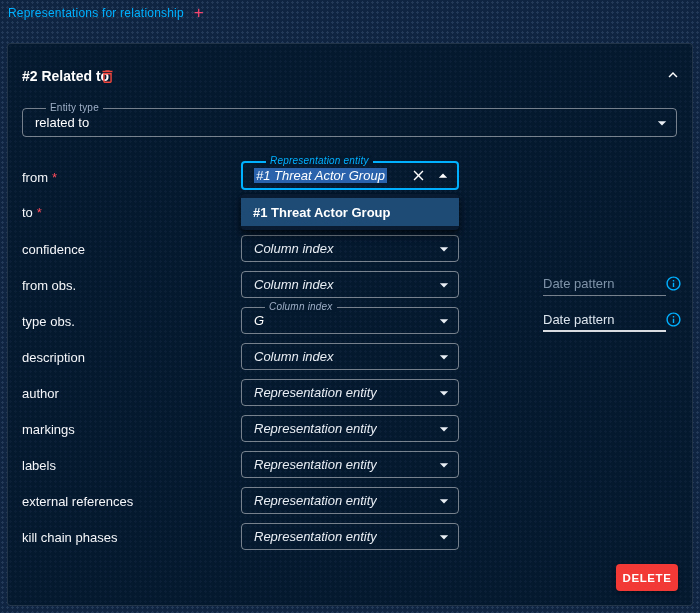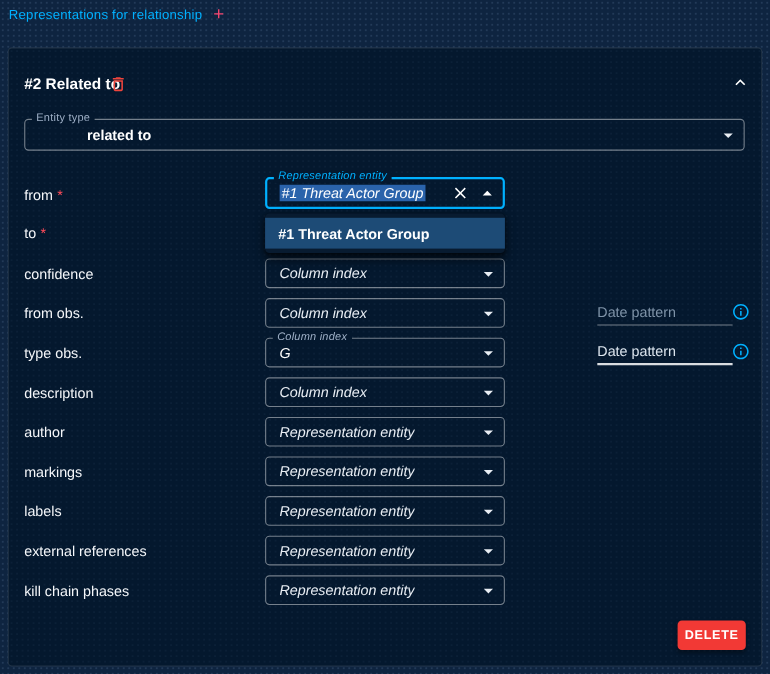--- a/index.html
+++ b/index.html
@@ -35,31 +35,31 @@
   
   .select {
     position:absolute; height:27px;
     border:1px solid rgba(255,255,255,0.45); border-radius:4px;
     display:flex; align-items:center; padding:0 4px 0 12px;
     color:#e9eef4; font-size:13px; cursor:pointer; background:transparent;
   }
   .select .val { white-space:nowrap; overflow:hidden; }
   .select .arrow { margin-left:auto; width:20px; height:20px; flex:0 0 20px; }
   .notch {
-    position:absolute; top:-7px; left:6px; font-size:10px; line-height:11px;
+    position:absolute; top:-7px; left:23px; font-size:10px; line-height:11px;
     background:#04182e; padding:0 4px; color:#9fb0c7; letter-spacing:0.2px;
   }
   .select.focused { border:2px solid #00b1ff; padding-left:11px; }
   .select.focused .notch { color:#00b1ff; top:-8px; }
   .sel-highlight { background:#2a63ab; color:#ffffff; padding:1px 2px; }
   .clear-x { width:17px; height:17px; margin-left:auto; margin-right:6px; flex:0 0 17px; cursor:pointer; }
   .select.focused .arrow { margin-left:0; }
 
   .entity-select { left:14px; top:64px; width:655px; height:29px; }
-  .entity-select .val { font-weight:700; color:#ffffff;margin-left:44px; }
+  .entity-select .val { font-weight:400; color:#ffffff; }
 
   
   .row { position:absolute; left:0; width:100%; height:28px; }
   .row-label {
     position:absolute; left:14px; top:50%; transform:translateY(-50%);
     color:#f5f7fa; font-size:13px; white-space:nowrap;
   }
   .req { color:#ff4b5a; margin-left:4px; }
   .row .select { left:233px; width:218px; top:0;font-style:italic; }
   .row .select.focused { top:-1px; height:29px; }

